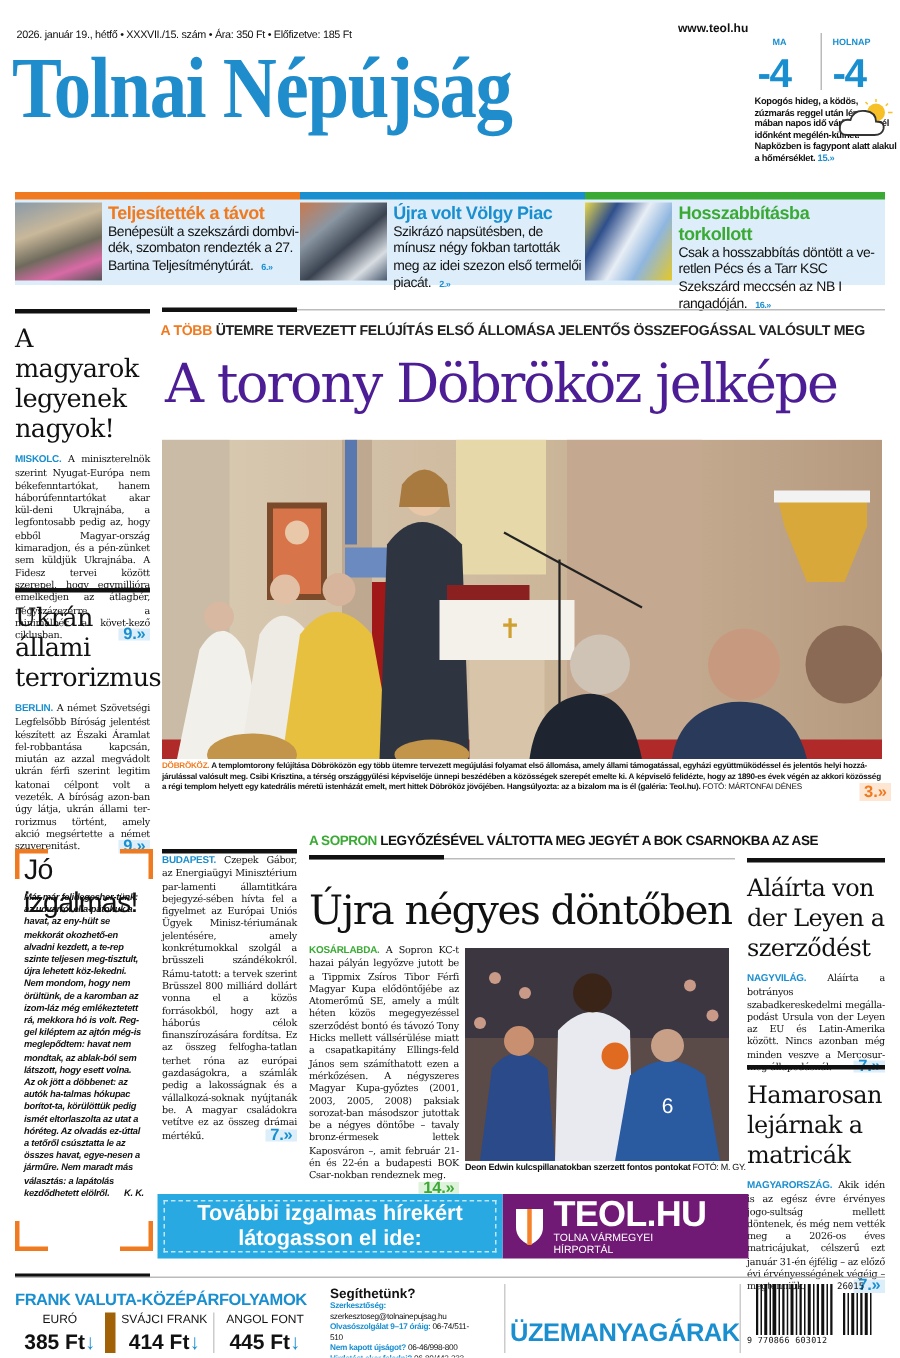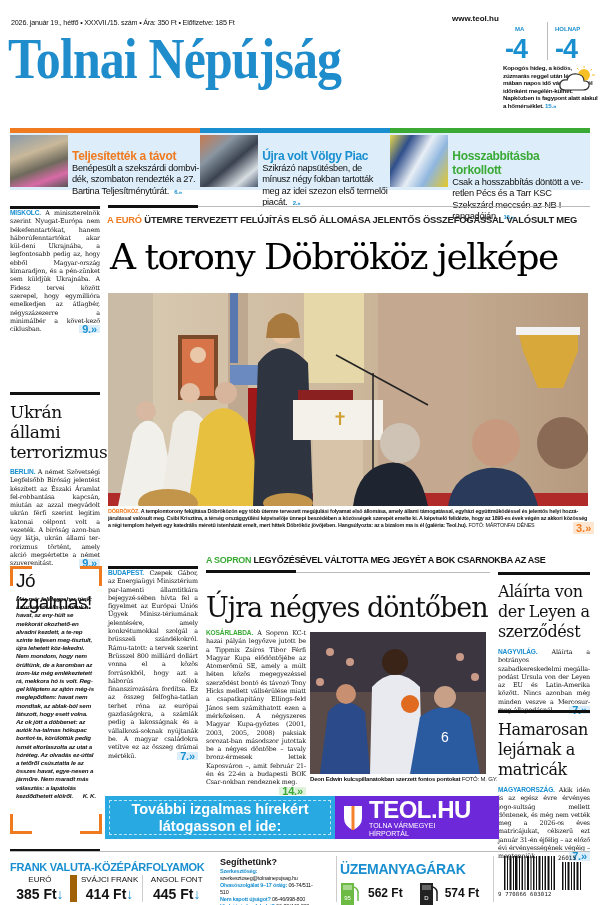--- a/index.html
+++ b/index.html
@@ -19,49 +19,49 @@
 .wx-lbl{font-size:6px;font-weight:bold;color:#1a8fd0;position:absolute;top:4px}
 .wx-val{font-size:27px;font-weight:bold;color:#1a8fd0;position:absolute;top:12px;letter-spacing:-1px}
 #wx-div{position:absolute;left:44px;top:0;width:1px;height:38px;background:#bbb}
 #wx-text{position:absolute;left:0;top:42px;width:95px;font-size:6.2px;line-height:7.6px;font-weight:bold;letter-spacing:-0.2px}
 #wx-cloud{position:absolute;left:54px;top:44px;width:40px;height:28px}
 
 
 #teasers{left:10px;top:128px;width:580px;height:62px;display:flex}
 .teaser{flex:1;display:flex;background:#ddeefa;border-top:5px solid;height:62px}
 .teaser .ph{width:58px;height:52px;margin:2px 4px 0 0;flex:none}
-.teaser .tt{font-size:12px;font-weight:bold;line-height:14px;padding-top:16px;letter-spacing:-0.3px}
+.teaser .tt{font-size:12px;font-weight:bold;line-height:14px;padding-top:2px;letter-spacing:-0.3px}
 .teaser .tx{font-size:9.3px;line-height:11.3px;letter-spacing:-0.3px}
 
 
 .rule{height:3px;background:#111}
 .lcol h2{font-family:"DejaVu Serif",serif;font-weight:normal;font-size:17px;line-height:20px;letter-spacing:-0.4px;margin:7px 0 6px}
 .body7{font-family:"DejaVu Serif",serif;font-size:6.4px;line-height:8.3px;text-align:justify;letter-spacing:-0.15px}
 .lbl{font-family:"Liberation Sans",sans-serif;font-weight:bold;color:#1a8fd0;font-size:6.6px}
 .lblg{font-family:"Liberation Sans",sans-serif;font-weight:bold;color:#3aaa35;font-size:6.6px}
 .refbig{font-family:"Liberation Sans",sans-serif;font-weight:bold;color:#1a8fd0;background:#dbeefa;font-size:11px;padding:0 3px;float:right}
 
 
 #kicker{left:107px;top:214px;font-size:9.4px;letter-spacing:-0.2px;font-weight:bold;color:#222;white-space:nowrap}
-#headline{left:110px;top:236px;font-family:"DejaVu Serif",serif;font-size:36px;letter-spacing:-1.5px;white-space:nowrap;color:#000000}
+#headline{left:110px;top:236px;font-family:"DejaVu Serif",serif;font-size:36px;letter-spacing:-1.5px;white-space:nowrap;color:#4c1d95}
 #photo{left:108px;top:293px;width:480px;height:213px;overflow:hidden}
 #caption{left:108px;top:508px;width:482px;font-size:5.4px;line-height:7px;font-weight:bold;letter-spacing:-0.15px}
 
 
 #sp-kicker{left:206px;top:555px;font-size:9px;font-weight:bold;letter-spacing:-0.3px;white-space:nowrap}
 #sp-head{left:206px;top:592px;font-family:"DejaVu Serif",serif;font-size:27px;letter-spacing:-1px;white-space:nowrap}
 #sp-body{left:206px;top:629px;width:100px}
 #sp-photo{left:310px;top:632px;width:176px;height:142px;overflow:hidden}
 #sp-caption{left:310px;top:776px;font-size:6px;font-weight:bold;letter-spacing:-0.2px;white-space:nowrap}
 
 
 #banner{left:105px;top:796px;width:394px;height:43px;display:flex}
 #banner-left{width:230px;background:#29a9e1;position:relative;color:#fff;text-align:center;font-weight:bold;font-size:14.5px;line-height:17px;padding-top:5px}
 #banner-left:before{content:"";position:absolute;inset:4px;border:1.5px dashed rgba(255,255,255,.7)}
-#banner-right{flex:1;background:#6d28d9;color:#fff;display:flex;align-items:center;padding-left:8px}
+#banner-right{flex:1;background:#701a75;color:#fff;display:flex;align-items:center;padding-left:8px}
 
 
 #fx{left:10px;top:852px;width:200px}
 #help{left:220px;top:857px;width:100px}
 #fuel{left:340px;top:852px;width:150px}
 #barcode{left:496px;top:852px;width:94px;height:48px}
 </style>
 </head>
 <body>
 
@@ -110,41 +110,42 @@
     <div class="ph" style="background:linear-gradient(120deg,#e9d84a 0%,#2f4f8c 25%,#e8eef5 50%,#8fb6df 70%,#e4c828 100%)"></div>
     <div>
       <div class="tt" style="color:#3aaa35">Hosszabbításba torkollott</div>
       <div class="tx"><span>Csak a hosszabbítás döntött a ve-retlen Pécs és a Tarr KSC Szekszárd meccsén az NB I rangadóján.</span> <span class="ref" style="font-size:6px;background:none">16.»</span></div>
     </div>
   </div>
 </div>
 
 <div class="abs lcol" style="left:10px;top:206px;width:90px">
   <div class="rule"></div>
+  <h2>A magyarok legyenek nagyok!</h2>
   <div class="body7">
     <span class="lbl">MISKOLC.</span>
     <span>A miniszterelnök szerint Nyugat-Európa nem békefenntartókat, hanem háborúfenntartókat akar kül-deni Ukrajnába, a legfontosabb pedig az, hogy ebből Magyar-ország kimaradjon, és a pén-zünket sem küldjük Ukrajnába. A Fidesz tervei között szerepel, hogy egymillióra emelkedjen az átlagbér, négyszázezerre a minimálbér a követ-kező ciklusban.</span>
     <span class="refbig">9.»</span>
   </div>
 </div>
 
 <div class="abs lcol" style="left:10px;top:392px;width:90px">
   <div class="rule"></div>
   <h2>Ukrán állami terrorizmus</h2>
   <div class="body7">
     <span class="lbl">BERLIN.</span>
     <span>A német Szövetségi Legfelsőbb Bíróság jelentést készített az Északi Áramlat fel-robbantása kapcsán, miután az azzal megvádolt ukrán férfi szerint legitim katonai célpont volt a vezeték. A bíróság azon-ban úgy látja, ukrán állami ter-rorizmus történt, amely akció megsértette a német szuverenitást.</span>
     <span class="refbig">9.»</span>
   </div>
 </div>
 
 <div class="abs" style="left:108px;top:206px;width:482px;height:1px;background:#bbb"></div>
 <div class="abs" style="left:108px;top:205px;width:90px;height:3px;background:#111"></div>
 <div class="abs" id="kicker">
-  <span class="orange">A EURÓ</span>
+  <span class="orange">A TÖBB</span>
   <span>ÜTEMRE TERVEZETT FELÚJÍTÁS ELSŐ ÁLLOMÁSA JELENTŐS ÖSSZEFOGÁSSAL VALÓSULT MEG</span>
 </div>
 <div class="abs" id="headline">A torony Döbrököz jelképe</div>
 
 <div class="abs" id="photo">
   <svg width="480" height="213" viewBox="0 0 480 213">
     <defs>
       <linearGradient id="wall" x1="0" x2="1">
           <stop offset="0" stop-color="#d9cbb4"></stop>
           <stop offset=".5" stop-color="#cdb89c"></stop>
@@ -327,21 +328,21 @@
   <div style="font-size:5.5px;line-height:7px;letter-spacing:-0.2px;margin-top:1px">
     <div><b class="blue">Szerkesztőség:</b> <span>szerkesztoseg@tolnainepujsag.hu</span></div>
     <div><b class="blue">Olvasószolgálat 9–17 óráig:</b> <span>06-74/511-510</span></div>
     <div><b class="blue">Nem kapott újságot?</b> <span>06-46/998-800</span></div>
     <div><b class="blue">Hirdetést akar feladni?</b> <span>06-80/442-233</span></div>
   </div>
 </div>
 
 <div class="abs" style="left:336px;top:856px;width:1px;height:46px;background:#ccc"></div>
 <div class="abs" id="fuel">
-  <div style="font-size:14px;font-weight:bold;color:#1a8fd0;margin-top:9px;letter-spacing:-0.3px">ÜZEMANYAGÁRAK</div>
+  <div style="font-size:17px;font-weight:bold;color:#1a8fd0;margin-top:27px;letter-spacing:-0.3px">ÜZEMANYAGÁRAK</div>
   <div style="display:flex;align-items:center;margin-top:4px">
     <svg width="20" height="24" viewBox="0 0 20 24">
         <rect x="1" y="2" width="13" height="22" fill="#6dbb45"></rect>
         <rect x="3" y="4" width="9" height="5" fill="#a8d890"></rect>
         <text x="7.5" y="19" font-size="6" fill="#fff" text-anchor="middle" font-family="Liberation Sans,sans-serif">95</text>
         <path d="M14 6 Q19 8 18 14 V20" stroke="#6dbb45" fill="none" stroke-width="1.5"></path>
       </svg>
     <span style="font-size:12px;font-weight:bold;margin:0 16px 0 8px">562 Ft</span>
     <svg width="20" height="24" viewBox="0 0 20 24">
         <rect x="1" y="2" width="13" height="22" fill="#222"></rect>

